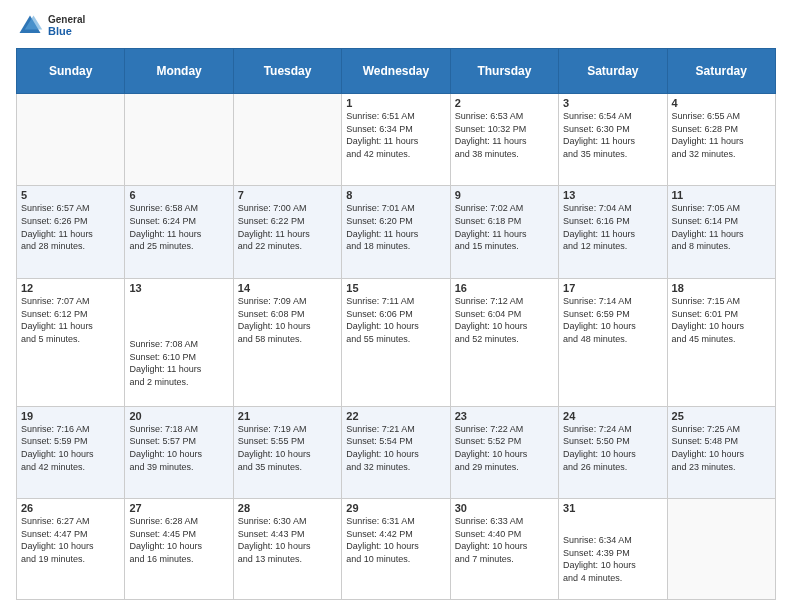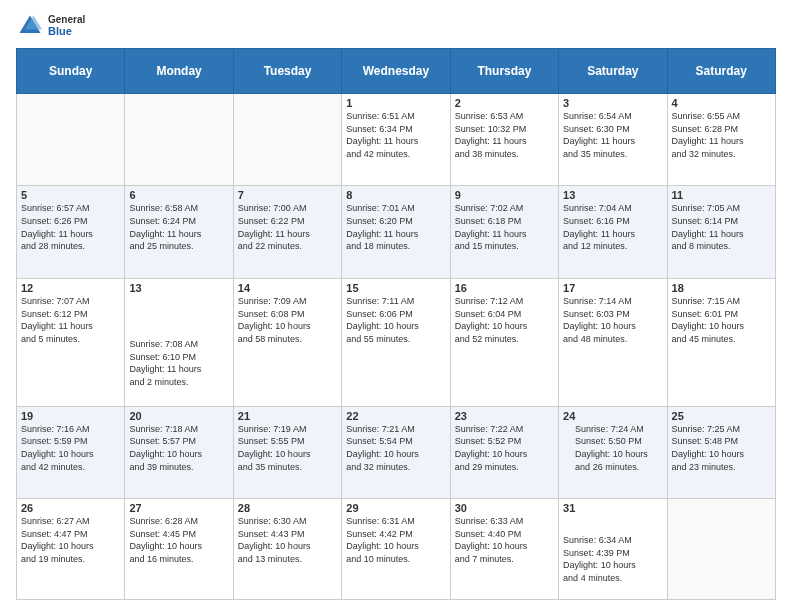--- a/index.html
+++ b/index.html
@@ -253,21 +253,21 @@
           <td>
             <span class="day-number">16</span>
             <div class="day-info" style="white-space: pre-line;">Sunrise: 7:12 AM
 Sunset: 6:04 PM
 Daylight: 10 hours
 and 52 minutes.</div>
           </td>
           <td>
             <span class="day-number">17</span>
             <div class="day-info" style="white-space: pre-line;">Sunrise: 7:14 AM
-Sunset: 6:03 PM
+Sunset: 6:59 PM
 Daylight: 10 hours
 and 48 minutes.</div>
           </td>
           <td>
             <span class="day-number">18</span>
             <div class="day-info" style="white-space: pre-line;">Sunrise: 7:15 AM
 Sunset: 6:01 PM
 Daylight: 10 hours
 and 45 minutes.</div>
           </td>
@@ -303,21 +303,21 @@
           </td>
           <td>
             <span class="day-number">23</span>
             <div class="day-info" style="white-space: pre-line;">Sunrise: 7:22 AM
 Sunset: 5:52 PM
 Daylight: 10 hours
 and 29 minutes.</div>
           </td>
           <td>
             <span class="day-number">24</span>
-            <div class="day-info" style="white-space: pre-line; margin-left: 12px;">Sunrise: 7:24 AM
+            <div class="day-info" style="white-space: pre-line;">Sunrise: 7:24 AM
 Sunset: 5:50 PM
 Daylight: 10 hours
 and 26 minutes.</div>
           </td>
           <td>
             <span class="day-number">25</span>
             <div class="day-info" style="white-space: pre-line;">Sunrise: 7:25 AM
 Sunset: 5:48 PM
 Daylight: 10 hours
 and 23 minutes.</div>

